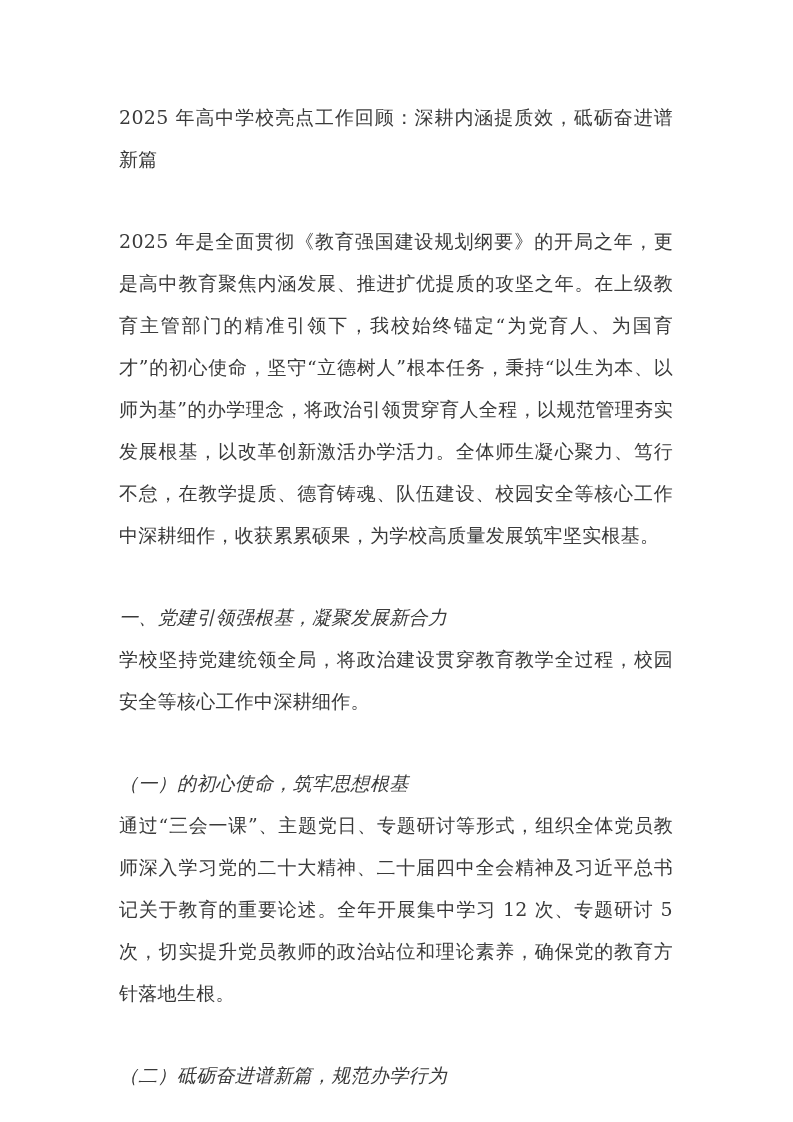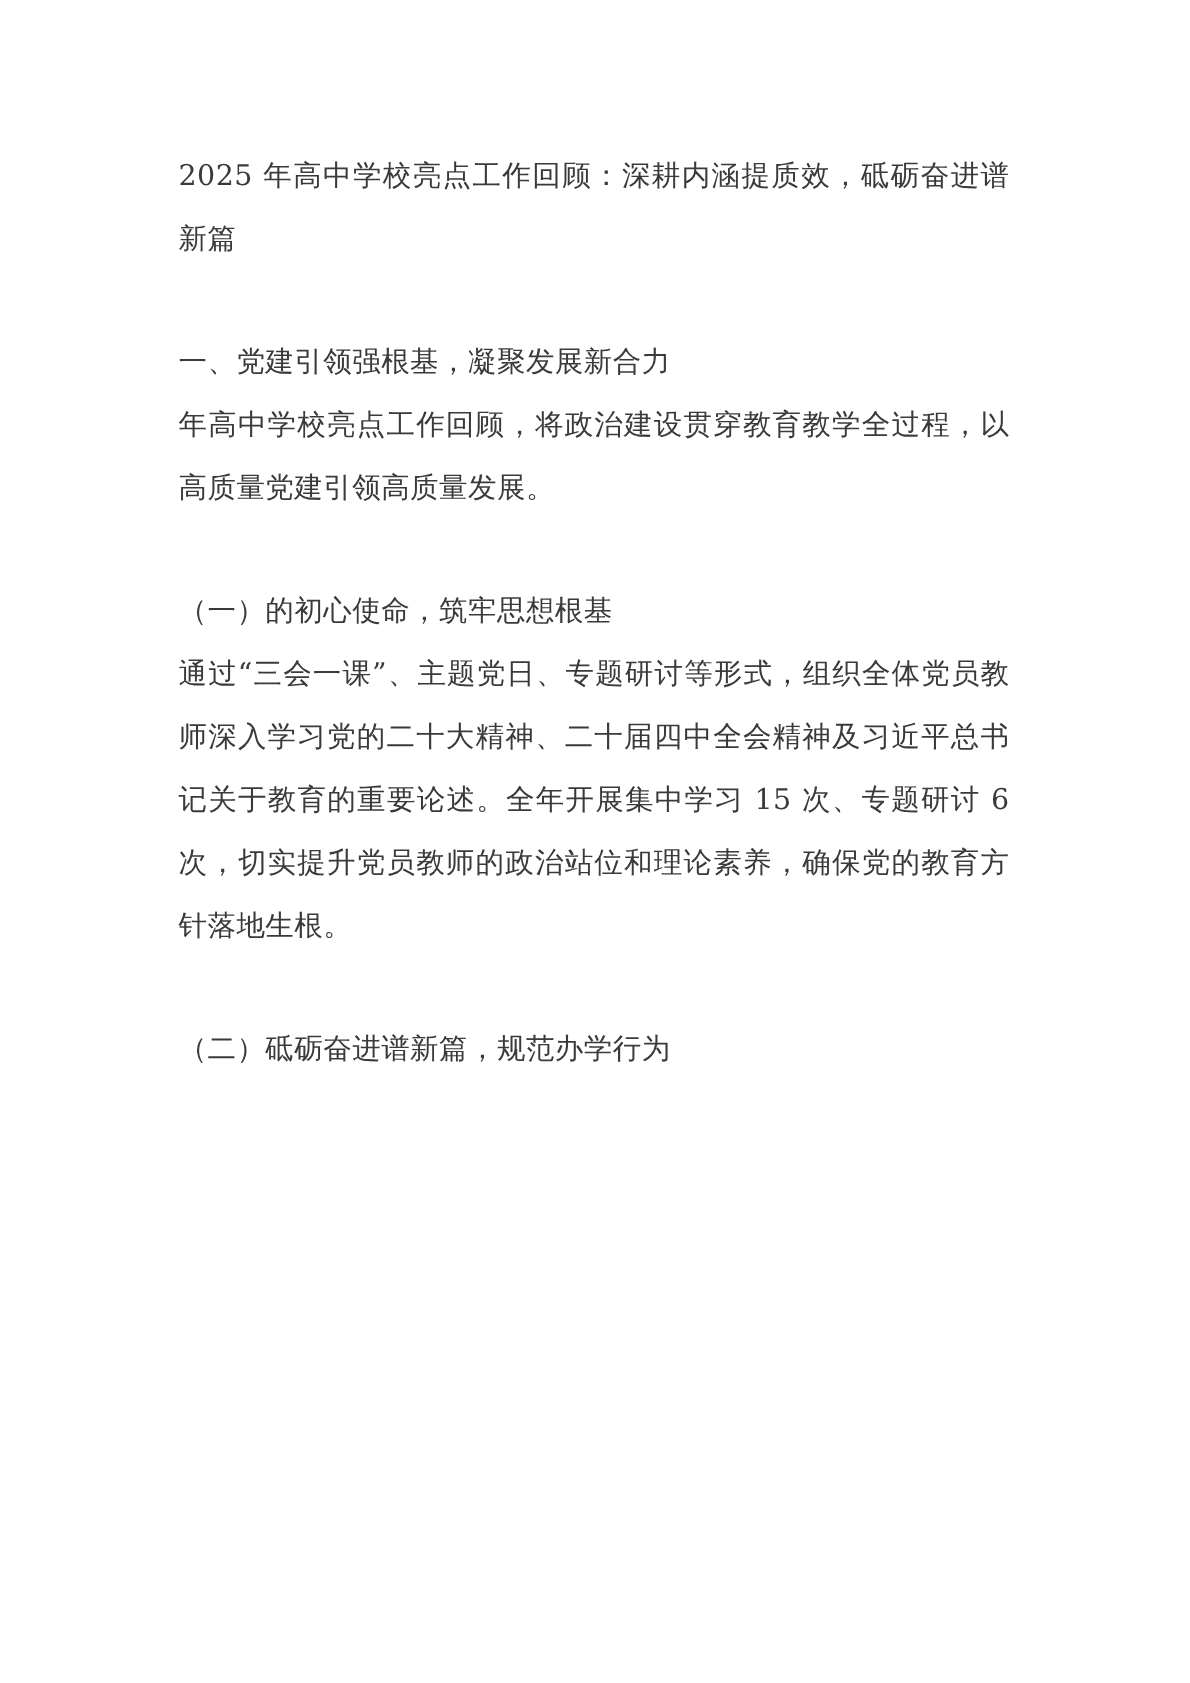--- a/index.html
+++ b/index.html
@@ -31,33 +31,35 @@
     margin: 0;
   }
   .title-line {
     margin: 0 0 40px 0;
   }
   .para {
     margin: 0;
   }
   .gap-above {
     margin-top: 40px;
+    font-style: italic;
   }
 </style>
 </head>
 <body>
 
 <div class="page">
 
   <p class="doc-text title-line">2025 年高中学校亮点工作回顾：深耕内涵提质效，砥砺奋进谱新篇</p>
 
+  <p class="doc-text para">2025 年是全面贯彻《教育强国建设规划纲要》的开局之年，更是高中教育聚焦内涵发展、推进扩优提质的攻坚之年。在上级教育主管部门的精准引领下，我校始终锚定“为党育人、为国育才”的初心使命，坚守“立德树人”根本任务，秉持“以生为本、以师为基”的办学理念，将政治引领贯穿育人全程，以规范管理夯实发展根基，以改革创新激活办学活力。全体师生凝心聚力、笃行不怠，在教学提质、德育铸魂、队伍建设、校园安全等核心工作中深耕细作，收获累累硕果，为学校高质量发展筑牢坚实根基。</p>
 
   <h2 class="doc-text para gap-above">一、党建引领强根基，凝聚发展新合力</h2>
 
-  <p class="doc-text para">年高中学校亮点工作回顾，将政治建设贯穿教育教学全过程，以高质量党建引领高质量发展。</p>
+  <p class="doc-text para">学校坚持党建统领全局，将政治建设贯穿教育教学全过程，校园安全等核心工作中深耕细作。</p>
 
   <h3 class="doc-text para gap-above">（一）的初心使命，筑牢思想根基</h3>
 
-  <p class="doc-text para">通过“三会一课”、主题党日、专题研讨等形式，组织全体党员教师深入学习党的二十大精神、二十届四中全会精神及习近平总书记关于教育的重要论述。全年开展集中学习 15 次、专题研讨 6 次，切实提升党员教师的政治站位和理论素养，确保党的教育方针落地生根。</p>
+  <p class="doc-text para">通过“三会一课”、主题党日、专题研讨等形式，组织全体党员教师深入学习党的二十大精神、二十届四中全会精神及习近平总书记关于教育的重要论述。全年开展集中学习 12 次、专题研讨 5 次，切实提升党员教师的政治站位和理论素养，确保党的教育方针落地生根。</p>
 
   <h3 class="doc-text para gap-above">（二）砥砺奋进谱新篇，规范办学行为</h3>
 
 </div>
 
 </body></html>

